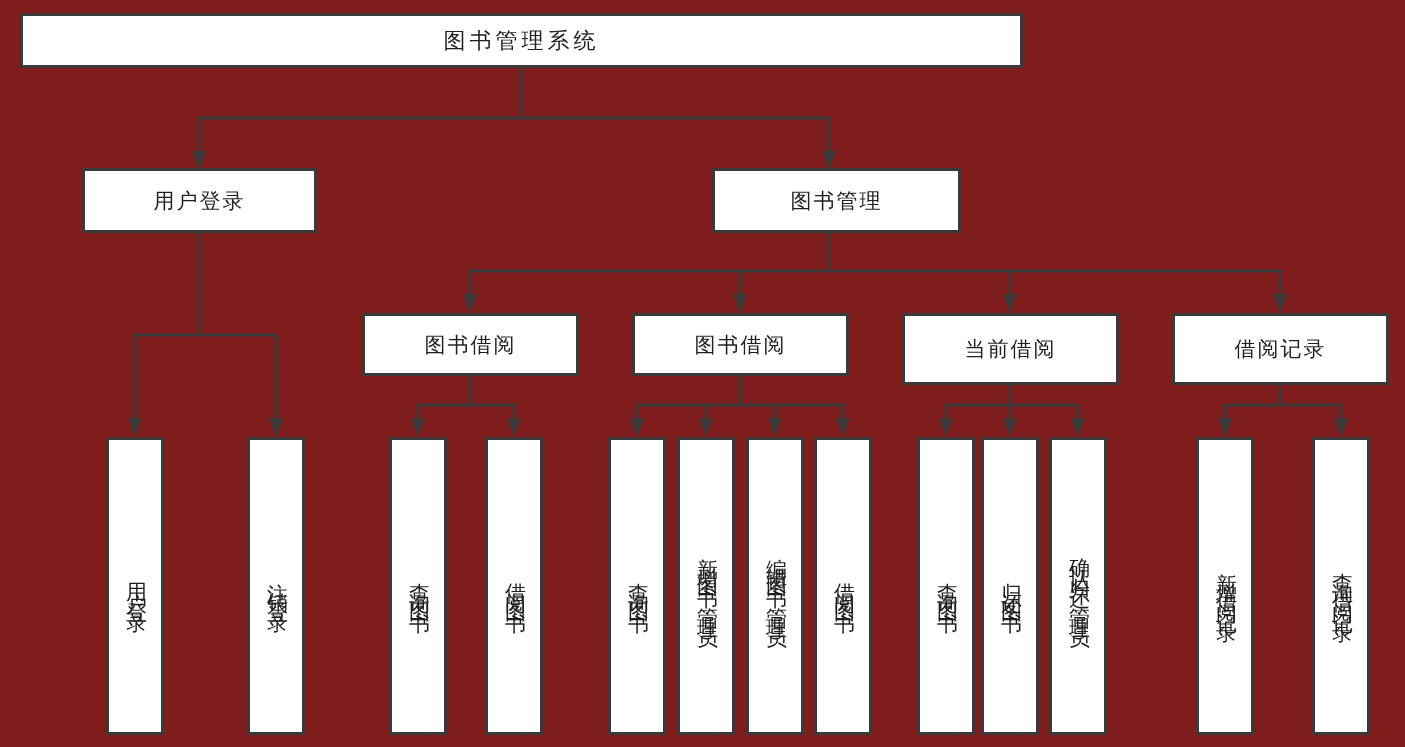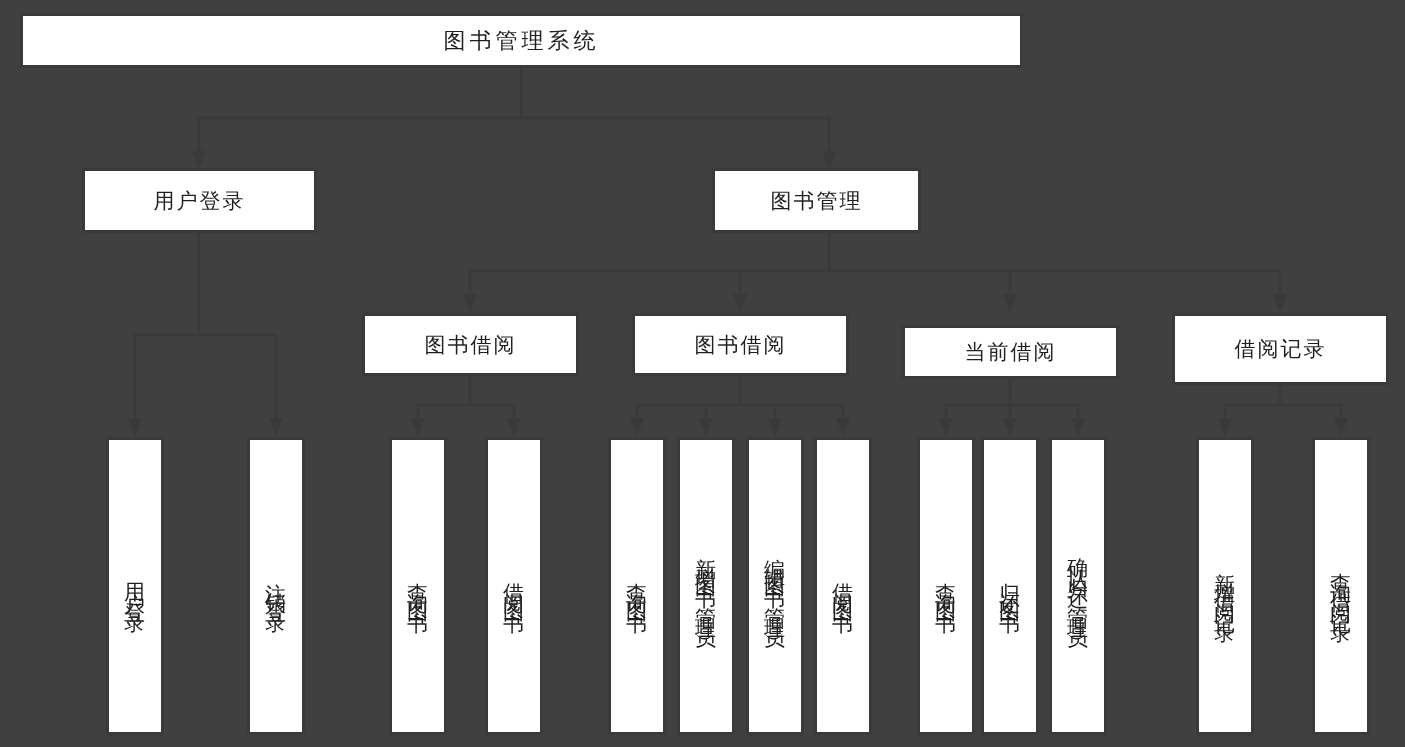--- a/index.html
+++ b/index.html
@@ -1,18 +1,18 @@
 <!DOCTYPE html>
 <html><head>
 <meta charset="utf-8">
 <style>
   html,body{margin:0;padding:0;background:#ffffff;}
   .stage{
-    position:relative;width:1405px;height:747px;background:#404040;
-    font-family:Liberation Sans, sans-serif;overflow:hidden;
+    position:relative;width:1405px;height:747px;background:#7f1d1d;
+    font-family:Liberation Mono, monospace;overflow:hidden;
   }
   .wires{position:absolute;left:0;top:0;width:1405px;height:747px;}
   .node{
     position:absolute;background:#ffffff;border:3px solid #3a3a3a;box-sizing:border-box;
     display:flex;align-items:center;justify-content:center;color:#1f1f1f;
   }
   .node.h span{font-size:21px;letter-spacing:2px;white-space:nowrap;}
   .node.root span{font-size:22px;letter-spacing:4px;}
   .node.v span{
     writing-mode:vertical-rl;text-orientation:mixed;
@@ -69,31 +69,31 @@
     </g>
   </svg>
 
   <div class="node h root" style="left:20px;top:13px;width:1003px;height:55px">
     <span>图书管理系统</span>
   </div>
 
   <div class="node h" style="left:82px;top:168px;width:235px;height:65px">
     <span>用户登录</span>
   </div>
-  <div class="node h" style="left:712px;top:168px;width:209px;height:65px">
+  <div class="node h" style="left:712px;top:168px;width:249px;height:65px">
     <span>图书管理</span>
   </div>
 
   <div class="node h" style="left:362px;top:313px;width:217px;height:63px">
     <span>图书借阅</span>
   </div>
   <div class="node h" style="left:632px;top:313px;width:217px;height:63px">
     <span>图书借阅</span>
   </div>
-  <div class="node h" style="left:902px;top:325px;width:217px;height:54px">
+  <div class="node h" style="left:902px;top:313px;width:217px;height:72px">
     <span>当前借阅</span>
   </div>
   <div class="node h" style="left:1172px;top:313px;width:217px;height:72px">
     <span>借阅记录</span>
   </div>
 
   <div class="node v" style="left:106px;top:437px;width:58px;height:298px">
     <span>用户登录</span>
   </div>
   <div class="node v" style="left:247px;top:437px;width:58px;height:298px">

